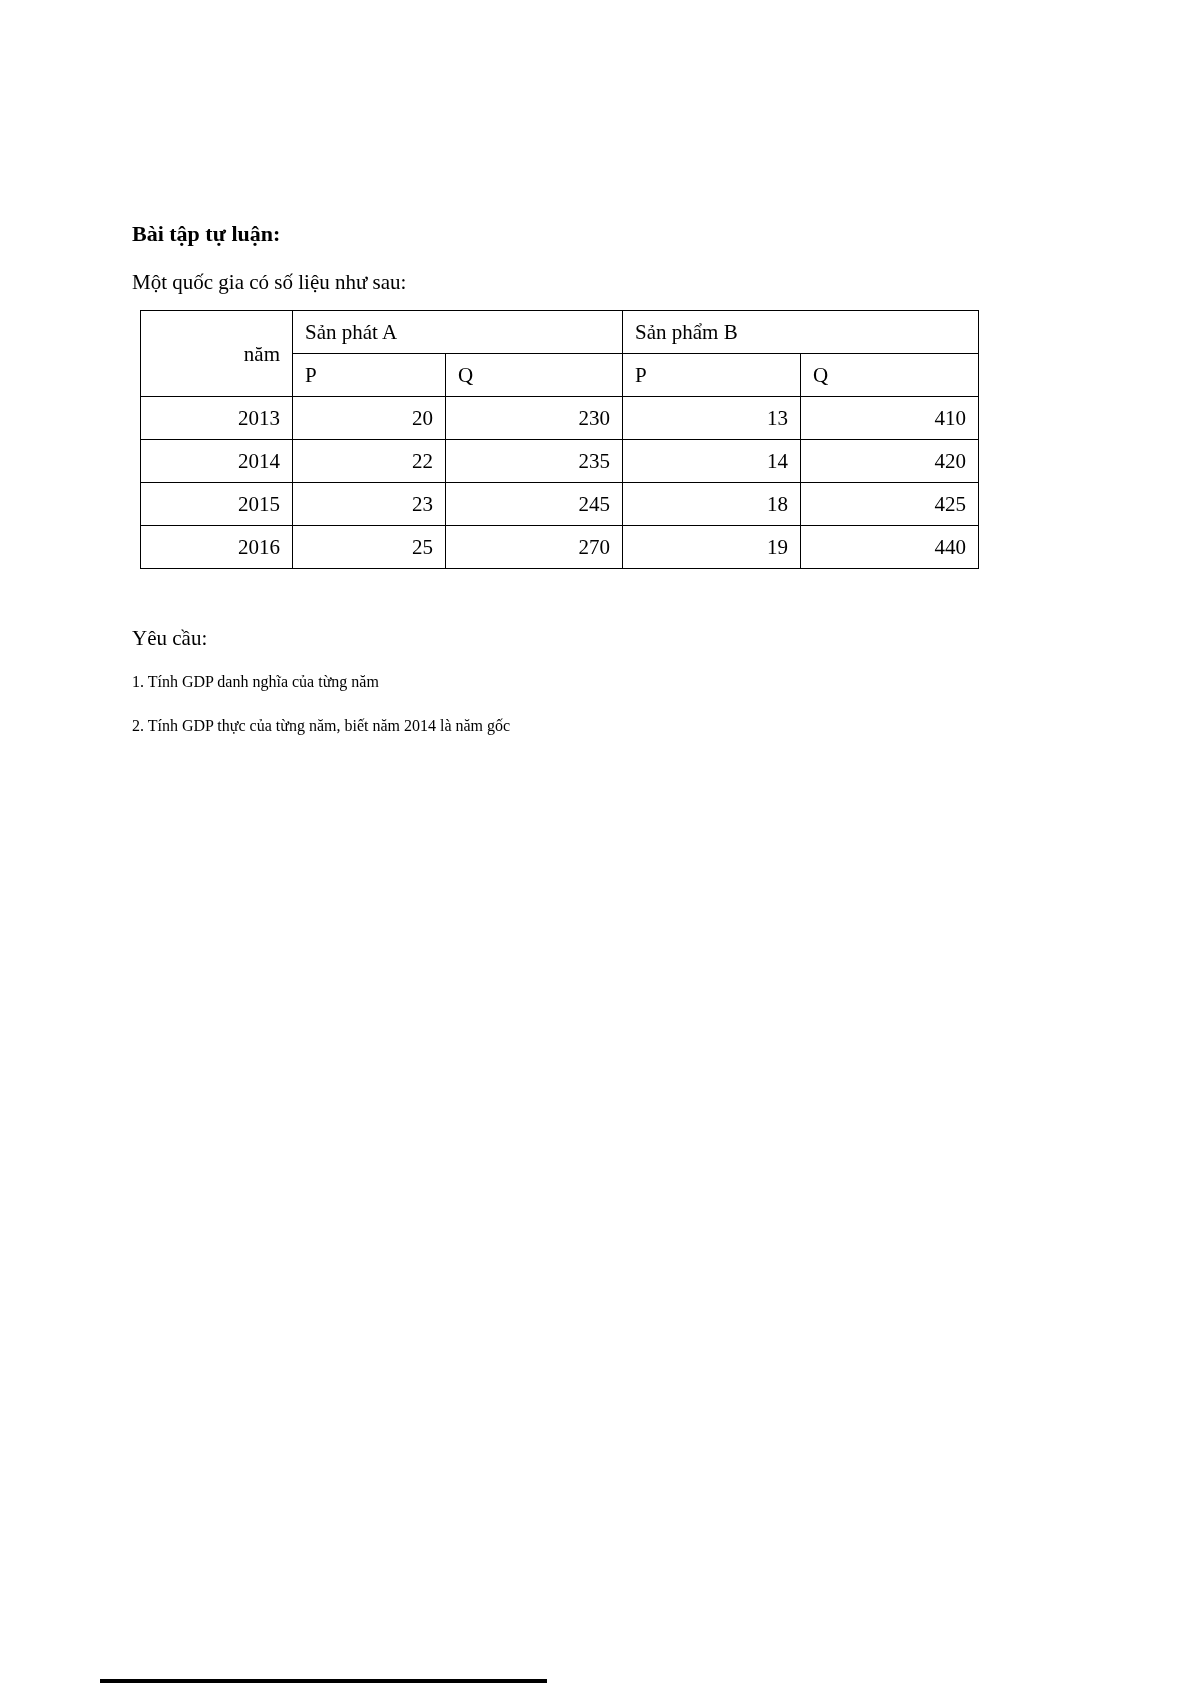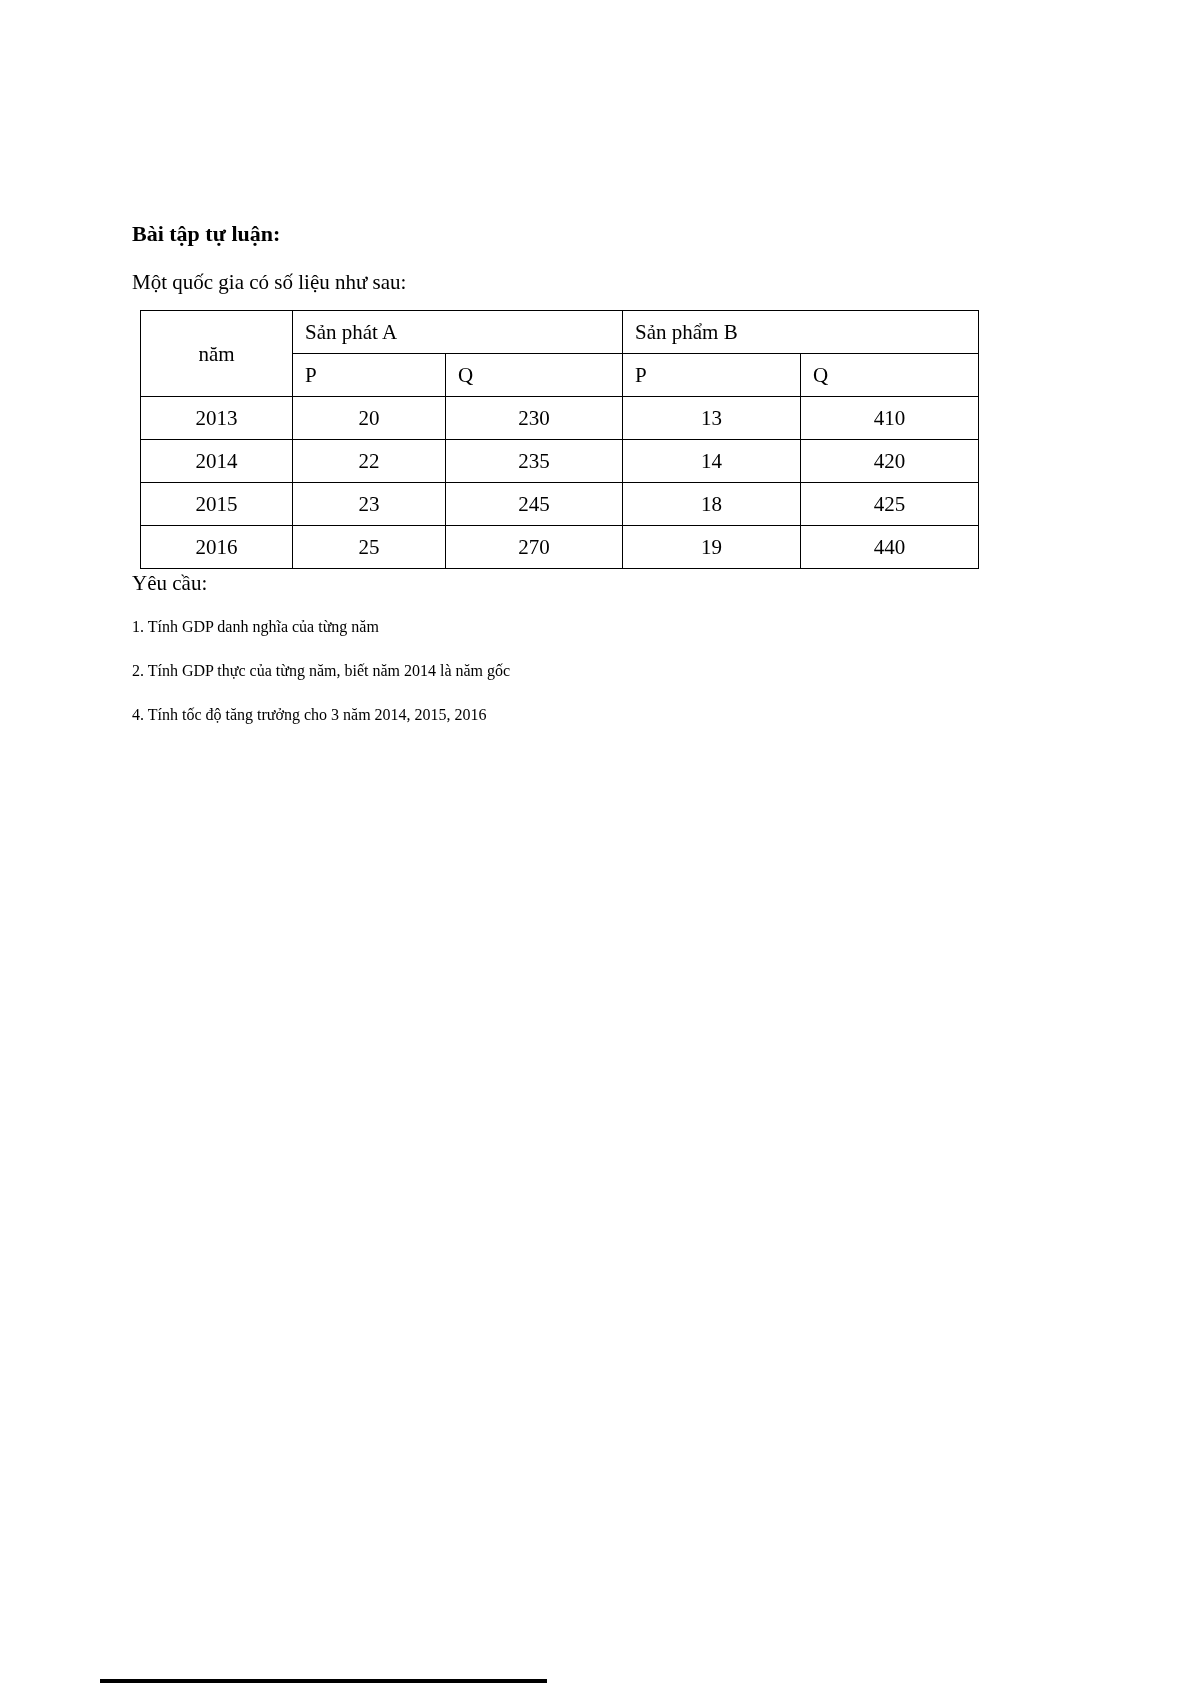--- a/index.html
+++ b/index.html
@@ -44,23 +44,23 @@
 
   table.data td {
     border: 1px solid #000000;
     font-size: 21px;
     line-height: 24px;
     padding: 9px 12px;
     vertical-align: middle;
     overflow: hidden;
   }
 
-  td.center { text-align: center; }
+  td.center { text-align: right; }
 
-  .requirements { }
+  .requirements { margin-top: 55px; }
 
   .req-label {
     font-size: 21px;
     line-height: 28px;
     margin: 0 0 16px 0;
   }
 
   .req-line {
     font-size: 16px;
     line-height: 28px;
@@ -135,19 +135,18 @@
           <td class="center">19</td>
           <td class="center">440</td>
         </tr>
       </tbody>
     </table>
 
     <div class="requirements">
       <p class="req-label">Yêu cầu:</p>
       <p class="req-line">1. Tính GDP danh nghĩa của từng năm</p>
       <p class="req-line">2. Tính GDP thực của từng năm, biết năm 2014 là năm gốc</p>
-      <p class="req-line">4. Tính tốc độ tăng trưởng cho 3 năm 2014, 2015, 2016</p>
     </div>
 
   </div>
 
   <div class="footer-line"></div>
 </div>
 
 </body></html>

